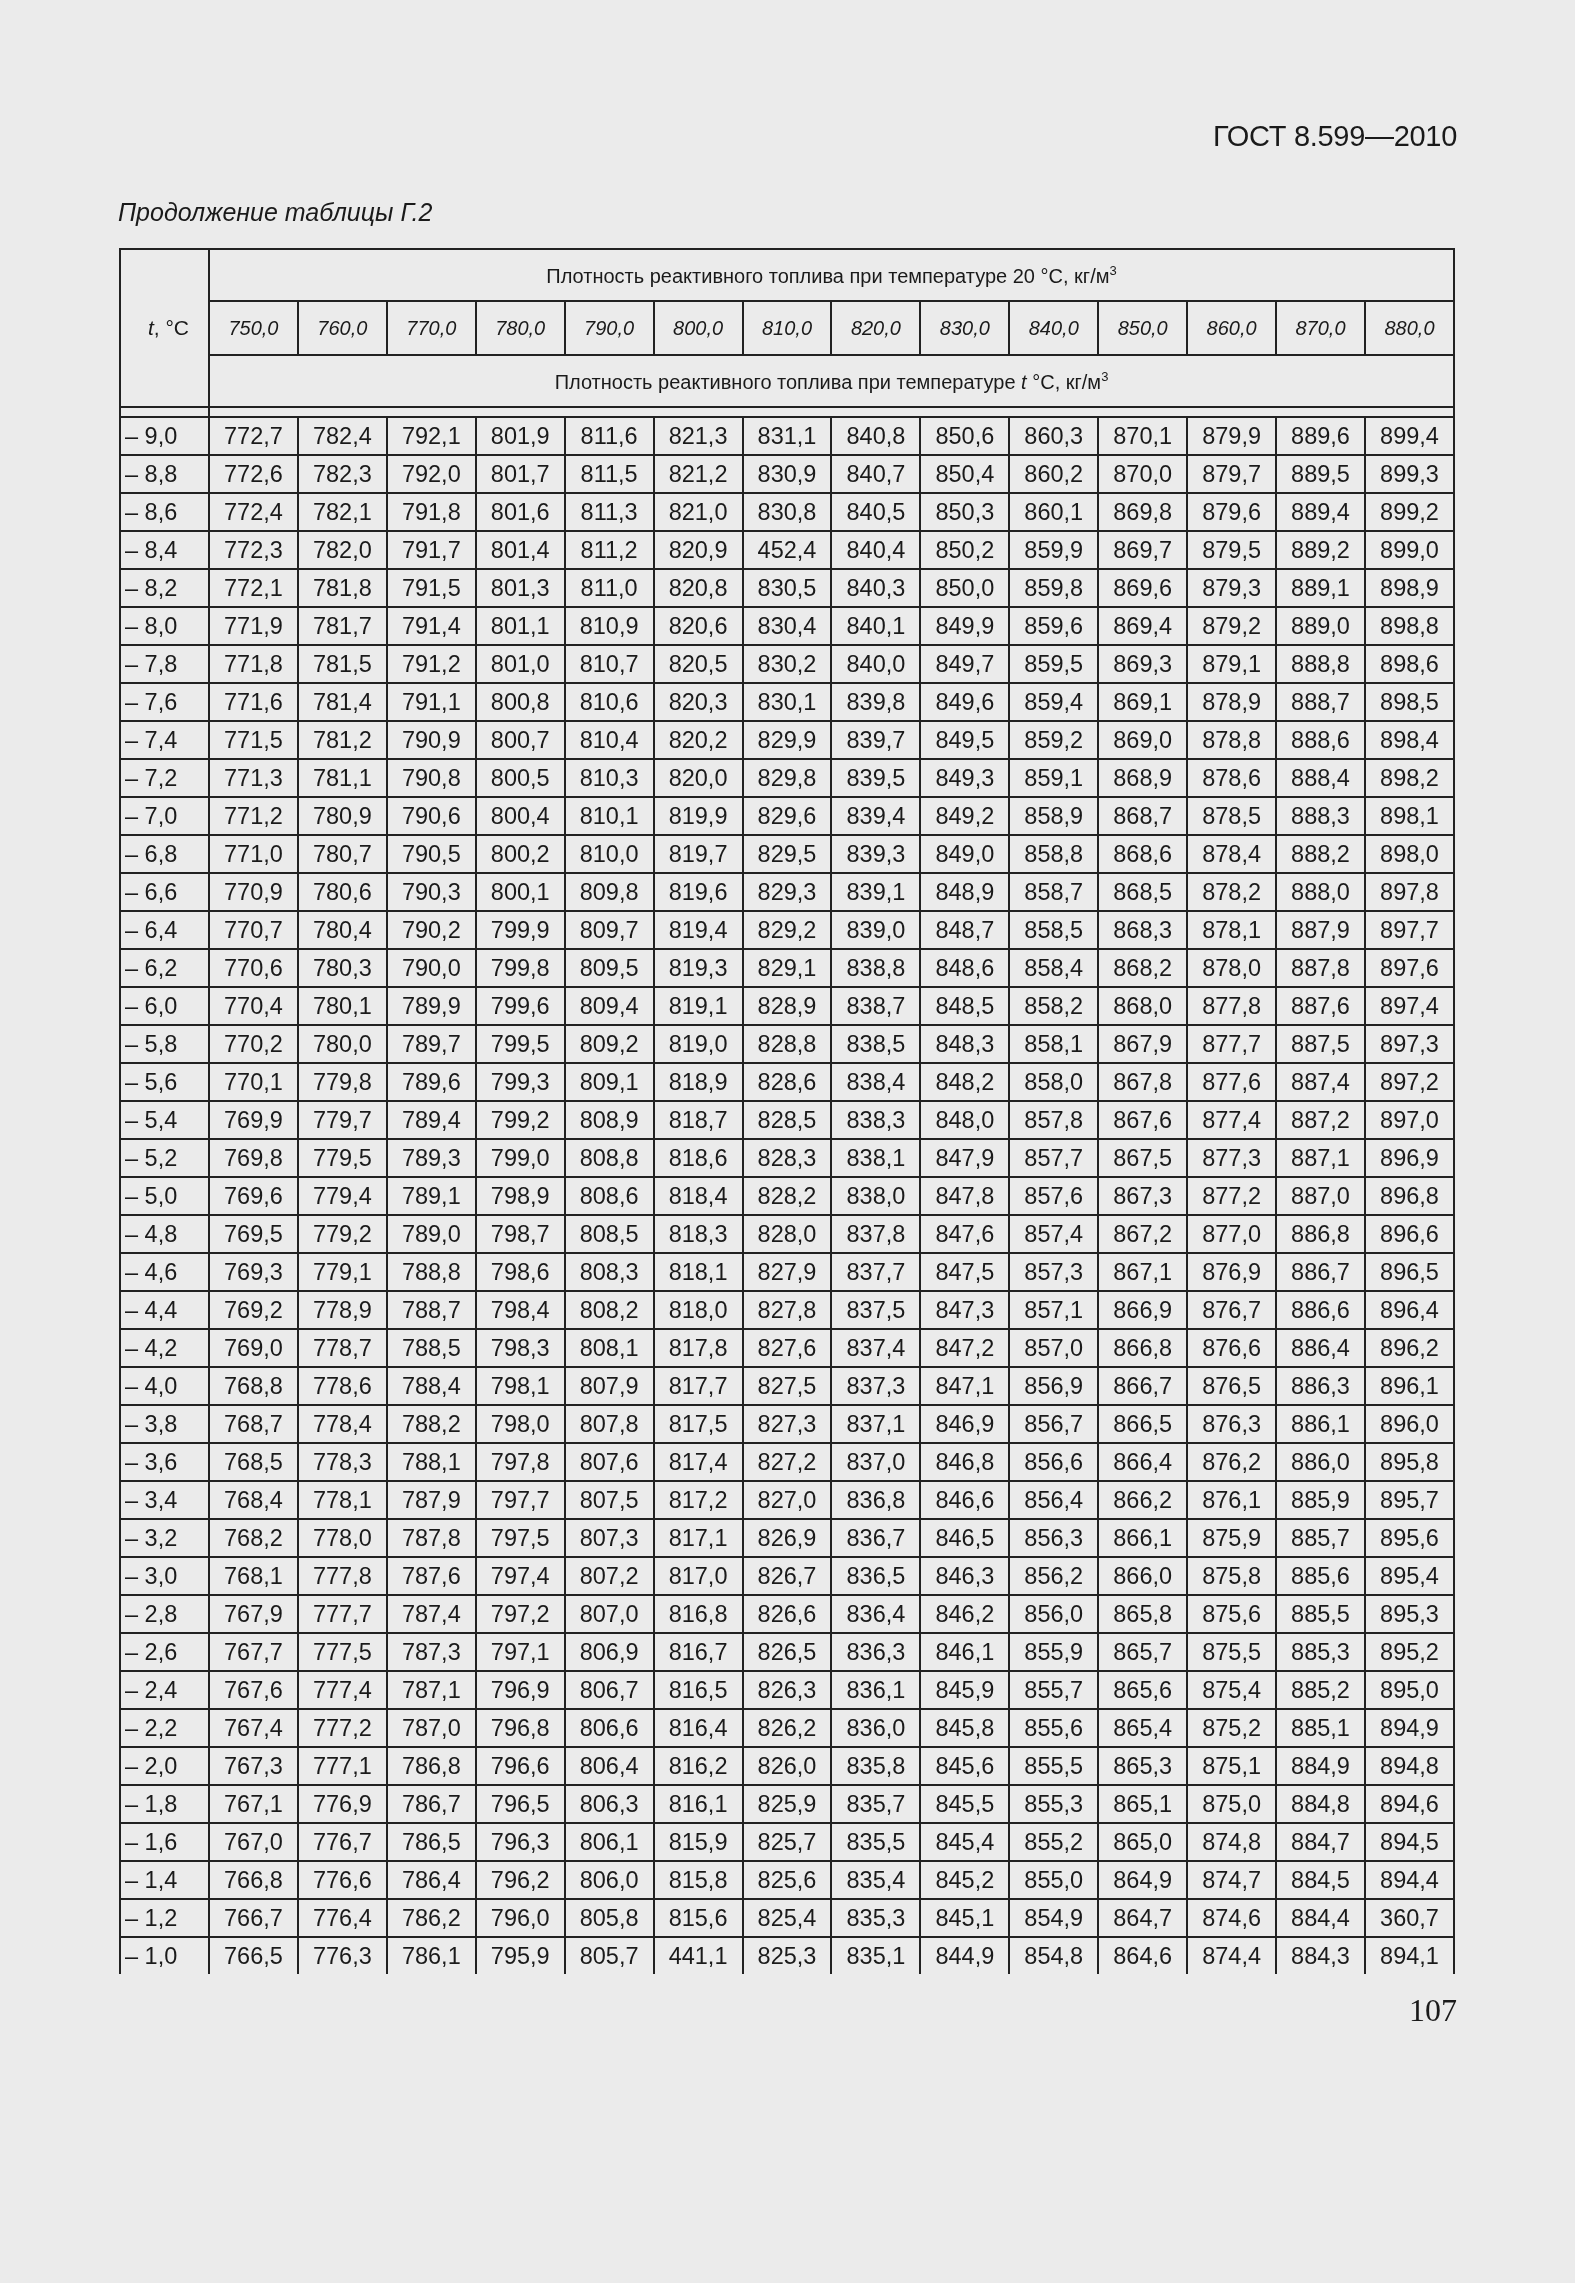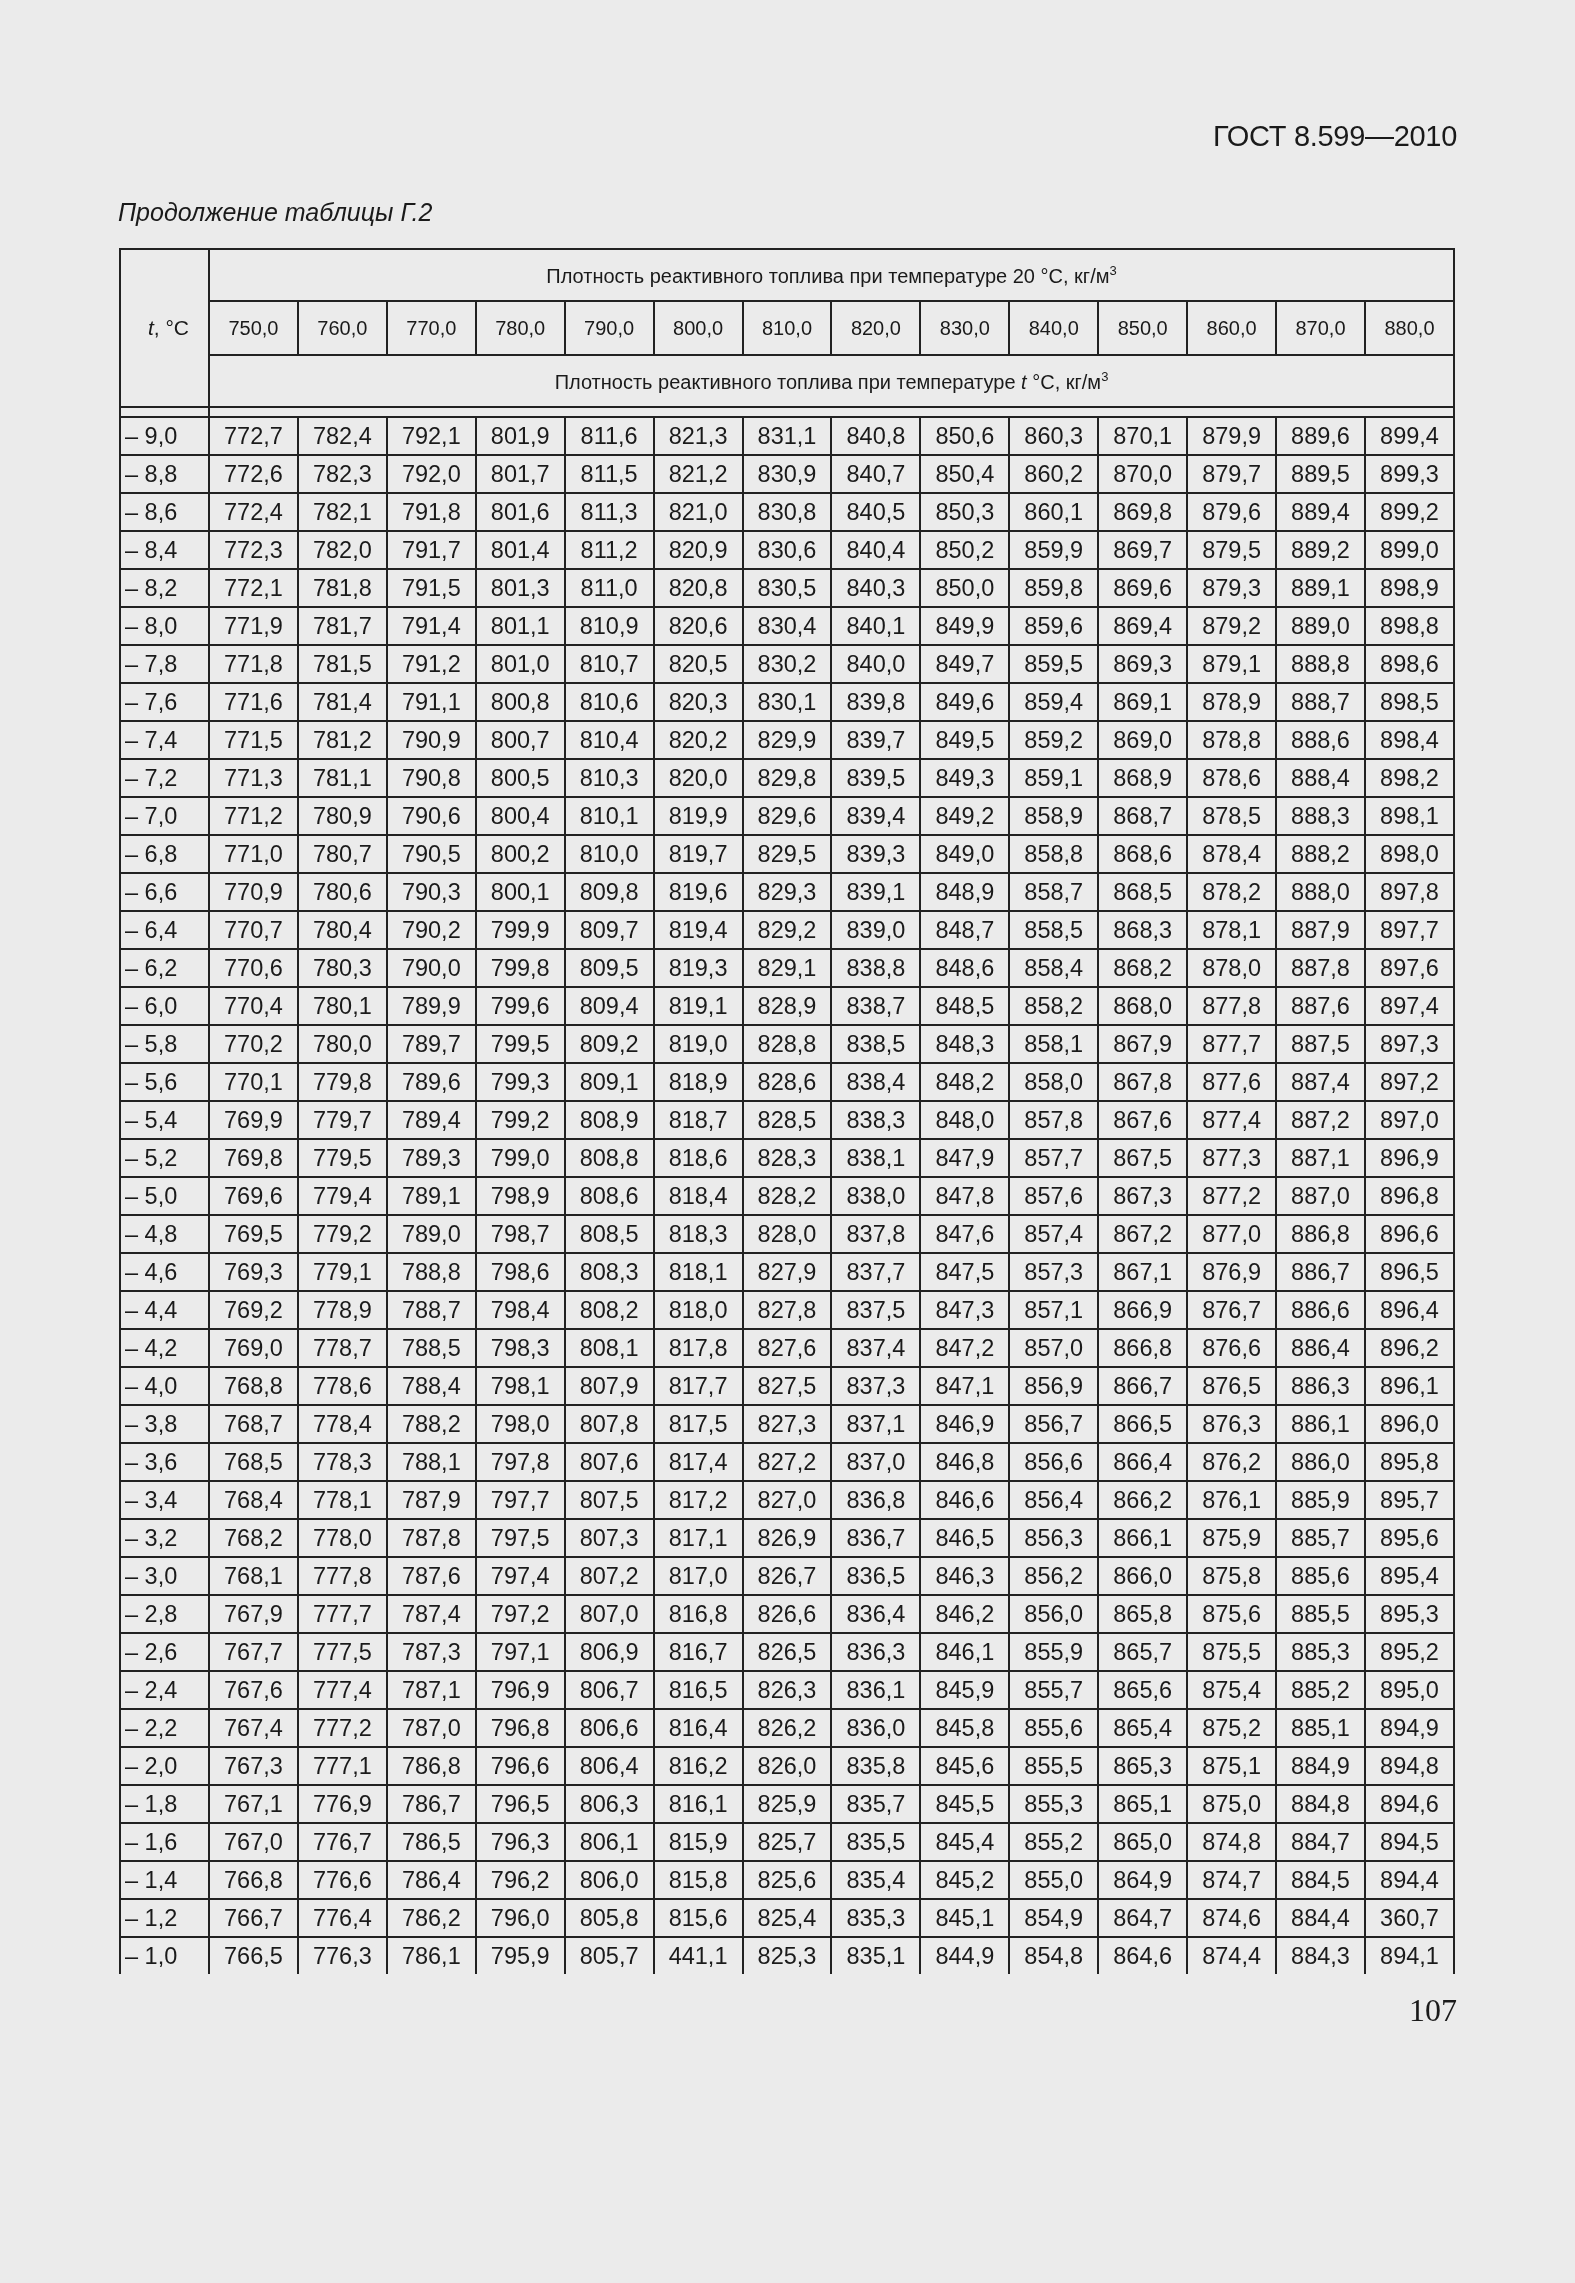--- a/index.html
+++ b/index.html
@@ -21,21 +21,21 @@
   td, th {
     border:2px solid #222; text-align:center; font-weight:normal; padding:0;
     font-size:23.5px; white-space:nowrap; overflow:hidden;
   }
   th { font-size:20px;margin-left:48px; }
   .tcol { width:89px; }
   th.t { font-size:21px;padding-left:8px; }
   .sup { font-size:13px; vertical-align:super; }
   .row-group-top td { border-top:3px solid #222; }
   tr.h1 th { height:50px; }
-  tr.h2 th { height:52px; }
+  tr.h2 th { height:52px;font-style:italic; }
   tr.h3 th { height:50px; }
   tr.sp td { height:8px; border-top:2px solid #222; border-bottom:2px solid #222; }
   tbody.data td { height:36px; border-top-width:2px; border-bottom-width:2px; }
   tbody.data td.tv { text-align:left; padding-left:4px; }
   tbody.data tr:last-child td { border-bottom:none; }
   .pg { position:absolute; right:118px; top:1992px; font-size:32px;font-family:Liberation Serif, serif; }
 </style>
 </head>
 <body>
 
@@ -143,21 +143,21 @@
         <td>899,2</td>
       </tr>
       <tr class="row-group-top">
         <td class="tv">– 8,4</td>
         <td>772,3</td>
         <td>782,0</td>
         <td>791,7</td>
         <td>801,4</td>
         <td>811,2</td>
         <td>820,9</td>
-        <td>830,6</td>
+        <td>452,4</td>
         <td>840,4</td>
         <td>850,2</td>
         <td>859,9</td>
         <td>869,7</td>
         <td>879,5</td>
         <td>889,2</td>
         <td>899,0</td>
       </tr>
       <tr>
         <td class="tv">– 8,2</td>

